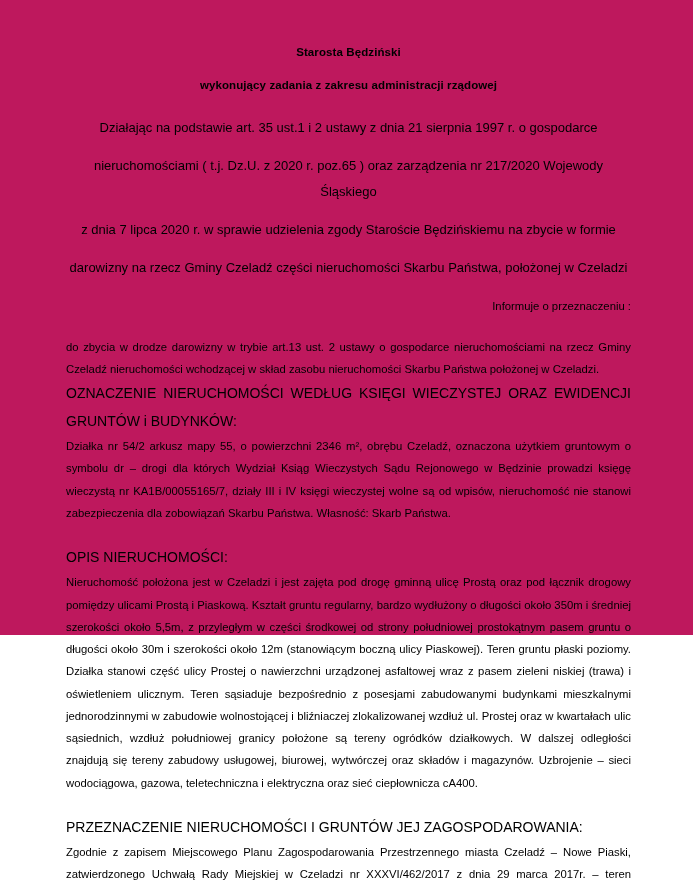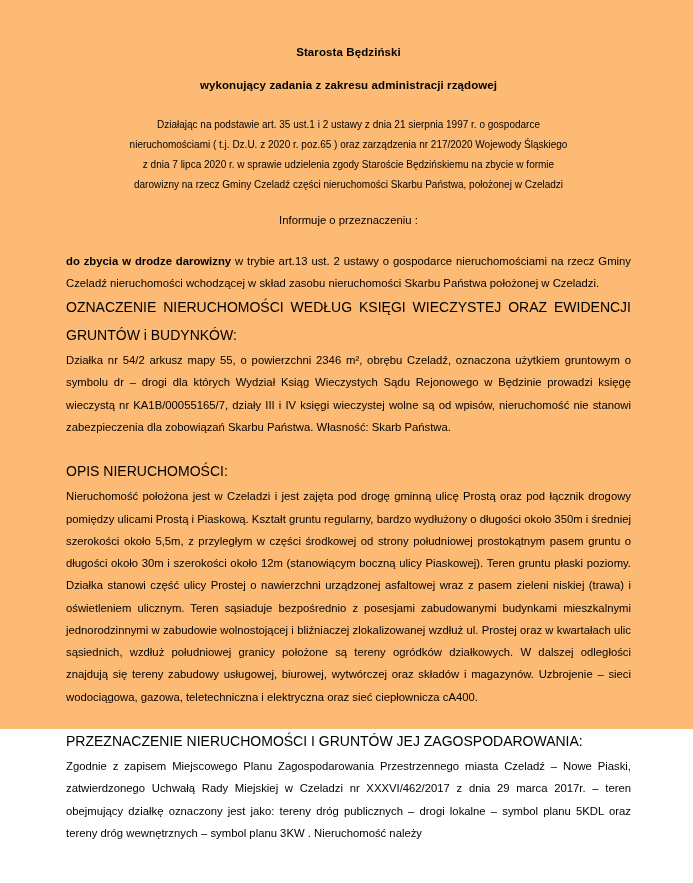--- a/index.html
+++ b/index.html
@@ -9,62 +9,62 @@
   }
   body {
     width: 693px;
     height: 883px;
     font-family: "Liberation Sans", sans-serif;
     color: #000000;
     overflow: hidden;
   }
   .page {
     width: 693px;
-    height: 729px;
+    height: 635px;
     box-sizing: border-box;
     padding: 44px 62px 10px 66px;
-    background: #fdba74;
+    background: #be185d;
     position: relative;
   }
   .title-line {
     text-align: center;
     font-weight: bold;
     font-size: 11.5px;
     line-height: 1.45;
     letter-spacing: 0.1px;
   }
   .title-line.first {
     margin-bottom: 10px;
   }
   .title-line.second {
     margin-bottom: 22px;
     margin-top: 16px;
   }
   .para {
-    font-size: 10px;
+    font-size: 13px;
     line-height: 2.0;
     text-align: justify;
-    margin: 0 0 0 0;
+    margin: 12px 0 0 0;
   }
   .para.center {
     text-align: center;
   }
   .block-intro {
     margin-bottom: 12px;
   }
   .block-intro .para {
     text-align: center;
   }
   .informuje {
-    text-align: center;
+    text-align: right;
     font-size: 11.3px;
     line-height: 2.0;
     margin: 14px 0 18px 0;
   }
-  .b { font-weight: bold; }
+  .b { font-weight: normal; }
   .section-head {
     font-size: 14px;
     line-height: 1.95;
     text-align: justify;
     margin: 0;
   }
   .gap-l { height: 20px; }
   .justify-block {
     font-size: 11.3px;
     line-height: 1.97;

